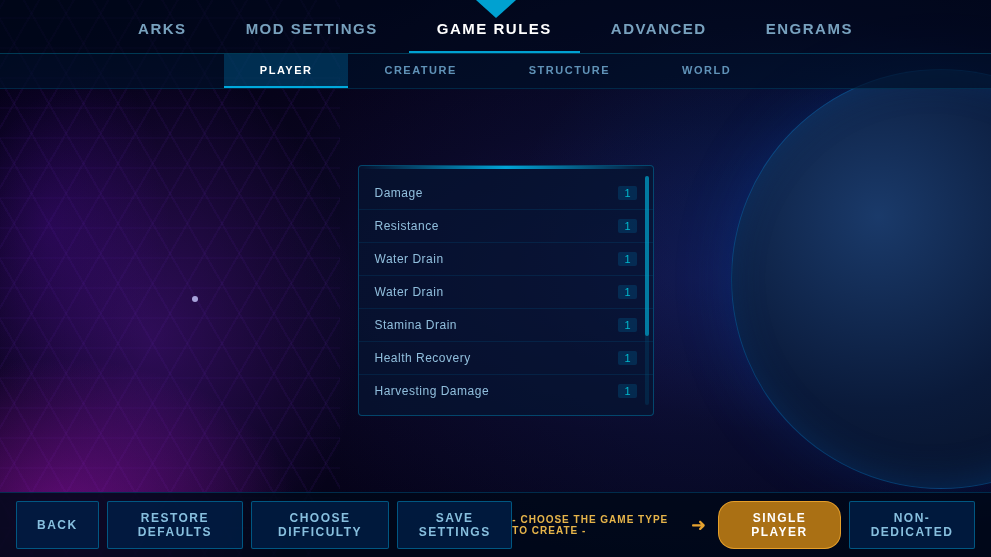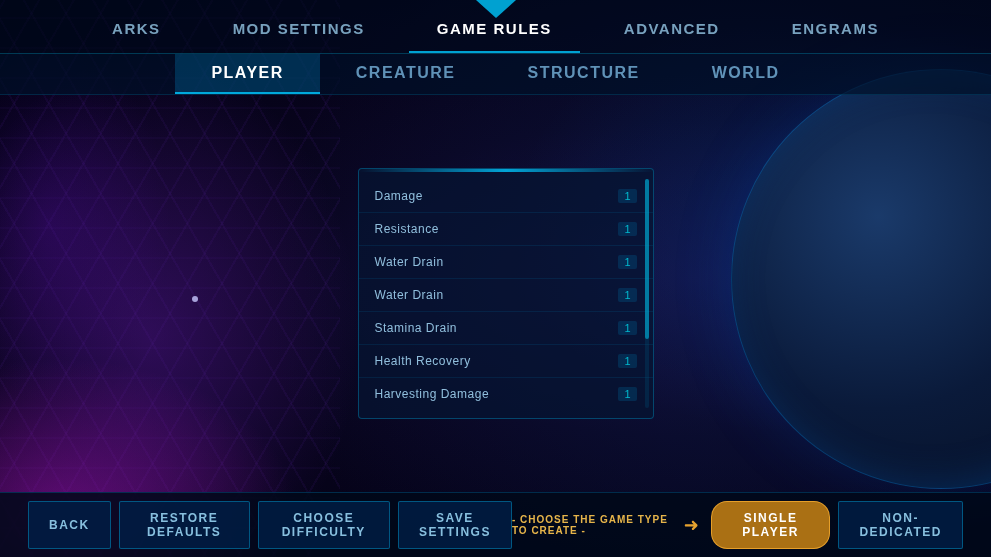--- a/index.html
+++ b/index.html
@@ -79,21 +79,21 @@
       z-index: 10;
       display: flex;
       flex-direction: column;
     }
 
     
     .top-nav {
       display: flex;
       justify-content: center;
       align-items: center;
-      gap: 16px;
+      gap: 3px;
       padding: 12px 0 8px;
       border-bottom: 1px solid rgba(0,180,220,0.3);
       background: rgba(0,10,30,0.6);
     }
 
     .top-nav-item {
       padding: 8px 28px;
       font-size: 15px;
       font-weight: bold;
       letter-spacing: 1.5px;
@@ -137,21 +137,21 @@
       justify-content: center;
       align-items: stretch;
       gap: 0;
       padding: 0 0 0;
       background: rgba(0,15,40,0.7);
       border-bottom: 1px solid rgba(0,150,200,0.2);
     }
 
     .sub-nav-item {
       padding: 10px 36px;
-      font-size: 16px;
+      font-size: 11px;
       font-weight: bold;
       letter-spacing: 1.5px;
       color: rgba(120,180,220,0.8);
       cursor: pointer;
       text-transform: uppercase;
       position: relative;
     }
 
     .sub-nav-item.active {
       color: #ffffff;
@@ -238,21 +238,21 @@
     .panel-glow-top {
       height: 3px;
       background: linear-gradient(90deg, transparent, rgba(0,200,255,0.8), transparent);
     }
 
     
     .bottom-toolbar {
       display: flex;
       align-items: center;
       justify-content: space-between;
-      padding: 8px 28px;
+      padding: 8px 16px;
       background: rgba(0,8,25,0.85);
       border-top: 1px solid rgba(0,100,150,0.4);
       position: relative;
     }
 
     .toolbar-left {
       display: flex;
       gap: 8px;
     }
 

